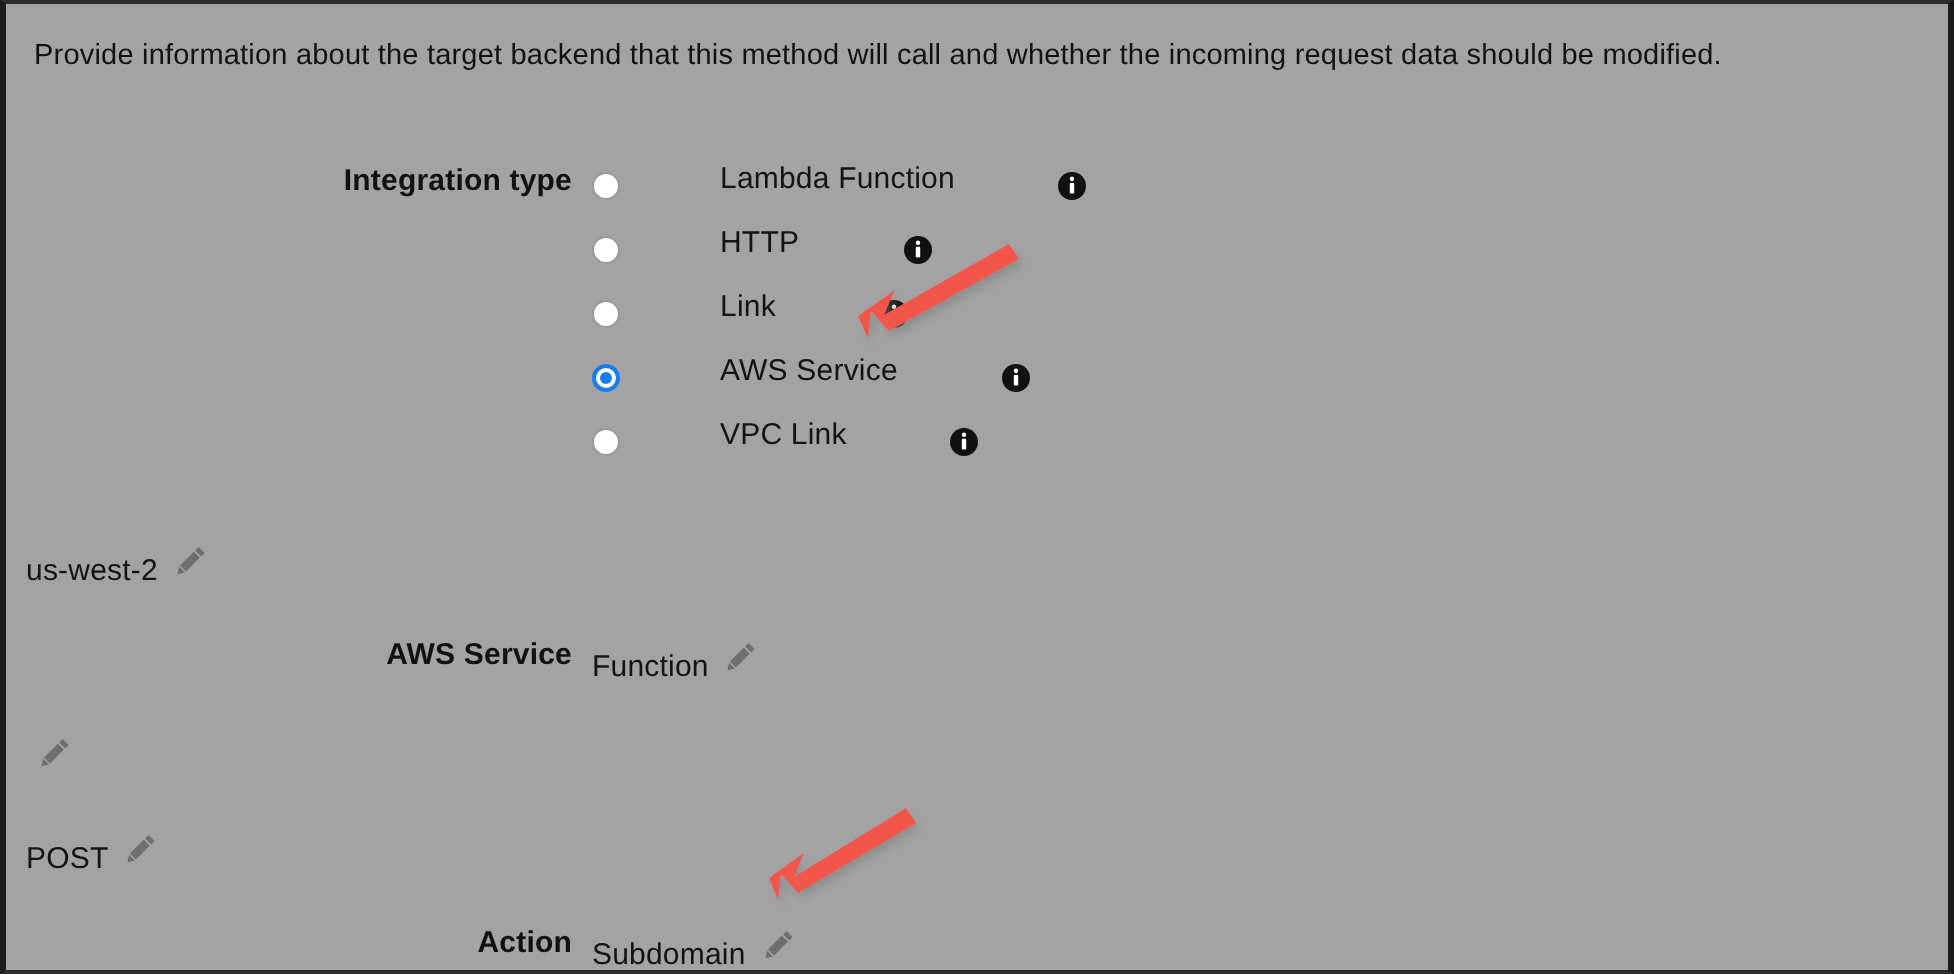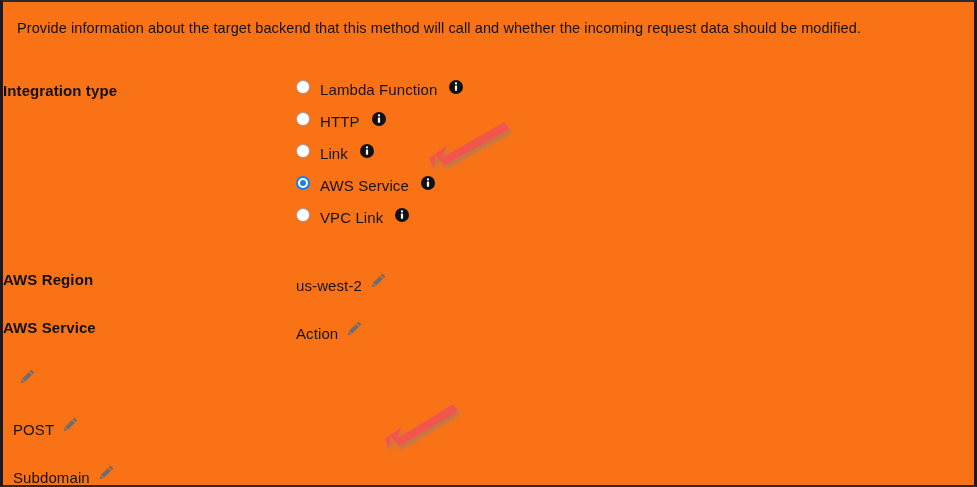--- a/index.html
+++ b/index.html
@@ -9,21 +9,21 @@
   }
   body {
     font-family: "Liberation Sans", sans-serif;
     -webkit-font-smoothing: antialiased;
   }
 
   #screen {
     position: relative;
     width: 977px;
     height: 487px;
-    background: #f97316;
+    background: #a3a3a3;
     box-sizing: border-box;
     border-left: 3px solid #1a1a1a;
     border-right: 3px solid #1a1a1a;
     border-top: 2px solid #2b2b2b;
     border-bottom: 2px solid #2b2b2b;
     overflow: hidden;
   }
 
   
   .intro {
@@ -48,21 +48,21 @@
 
   .row {
     position: relative;
     display: flex;
     align-items: flex-start;
     height: 32px;
   }
 
   .row-label {
     width: 283px;
-    text-align: left;
+    text-align: right;
     font-size: 15px;
     font-weight: bold;
     color: #111111;
     line-height: 21px;
     padding-top: 1px;
     letter-spacing: 0.1px;
     box-sizing: border-box;
   }
 
   .row-control {
@@ -83,21 +83,22 @@
     align-items: center;
     height: 32px;
   }
   .radio-row .spacer {
     width: 283px;
     flex: 0 0 283px;
   }
   .radio-row .radio-cell {
     padding-left: 10px;
     display: flex;
-    align-items: flex-start;
+    align-items: flex-end;
+    gap: 40px;
   }
 
   .radio {
     width: 14px;
     height: 14px;
     border-radius: 50%;
     border: 1.4px solid #9a9a9a;
     background: #ffffff;
     box-sizing: border-box;
     flex: 0 0 auto;
@@ -251,39 +252,38 @@
               <circle cx="7" cy="3.4" r="1.1" fill="#ffffff"></circle>
               <rect x="5.9" y="5.4" width="2.2" height="5.3" rx="0.6" fill="#ffffff"></rect>
             </svg>
           </span>
         </div>
       </div>
 
     </div>
 
     <div class="row" style="margin-top:34px;">
-      <div class="row-label">AWS Region</div>
       <div class="row-control">
         <span class="value-text">us-west-2</span>
         <span class="pencil-icon">
           <svg width="16" height="16" viewBox="0 0 16 16">
             <g fill="#6e6e6e">
               <path d="M11.3 1.5 L14.3 4.5 L12.6 6.2 L9.6 3.2 Z"></path>
               <path d="M8.9 3.9 L11.9 6.9 L5.0 13.8 L2.0 10.8 Z"></path>
               <path d="M1.5 11.4 L4.4 14.3 L0.7 15.1 Z"></path>
             </g>
           </svg>
         </span>
       </div>
     </div>
 
     <div class="row" style="margin-top:16px;">
       <div class="row-label">AWS Service</div>
       <div class="row-control">
-        <span class="value-text">Action</span>
+        <span class="value-text">Function</span>
         <span class="pencil-icon">
           <svg width="16" height="16" viewBox="0 0 16 16">
             <g fill="#6e6e6e">
               <path d="M11.3 1.5 L14.3 4.5 L12.6 6.2 L9.6 3.2 Z"></path>
               <path d="M8.9 3.9 L11.9 6.9 L5.0 13.8 L2.0 10.8 Z"></path>
               <path d="M1.5 11.4 L4.4 14.3 L0.7 15.1 Z"></path>
             </g>
           </svg>
         </span>
       </div>
@@ -313,20 +313,21 @@
               <path d="M11.3 1.5 L14.3 4.5 L12.6 6.2 L9.6 3.2 Z"></path>
               <path d="M8.9 3.9 L11.9 6.9 L5.0 13.8 L2.0 10.8 Z"></path>
               <path d="M1.5 11.4 L4.4 14.3 L0.7 15.1 Z"></path>
             </g>
           </svg>
         </span>
       </div>
     </div>
 
     <div class="row" style="margin-top:16px;">
+      <div class="row-label">Action</div>
       <div class="row-control">
         <span class="value-text">Subdomain</span>
         <span class="pencil-icon">
           <svg width="16" height="16" viewBox="0 0 16 16">
             <g fill="#6e6e6e">
               <path d="M11.3 1.5 L14.3 4.5 L12.6 6.2 L9.6 3.2 Z"></path>
               <path d="M8.9 3.9 L11.9 6.9 L5.0 13.8 L2.0 10.8 Z"></path>
               <path d="M1.5 11.4 L4.4 14.3 L0.7 15.1 Z"></path>
             </g>
           </svg>

